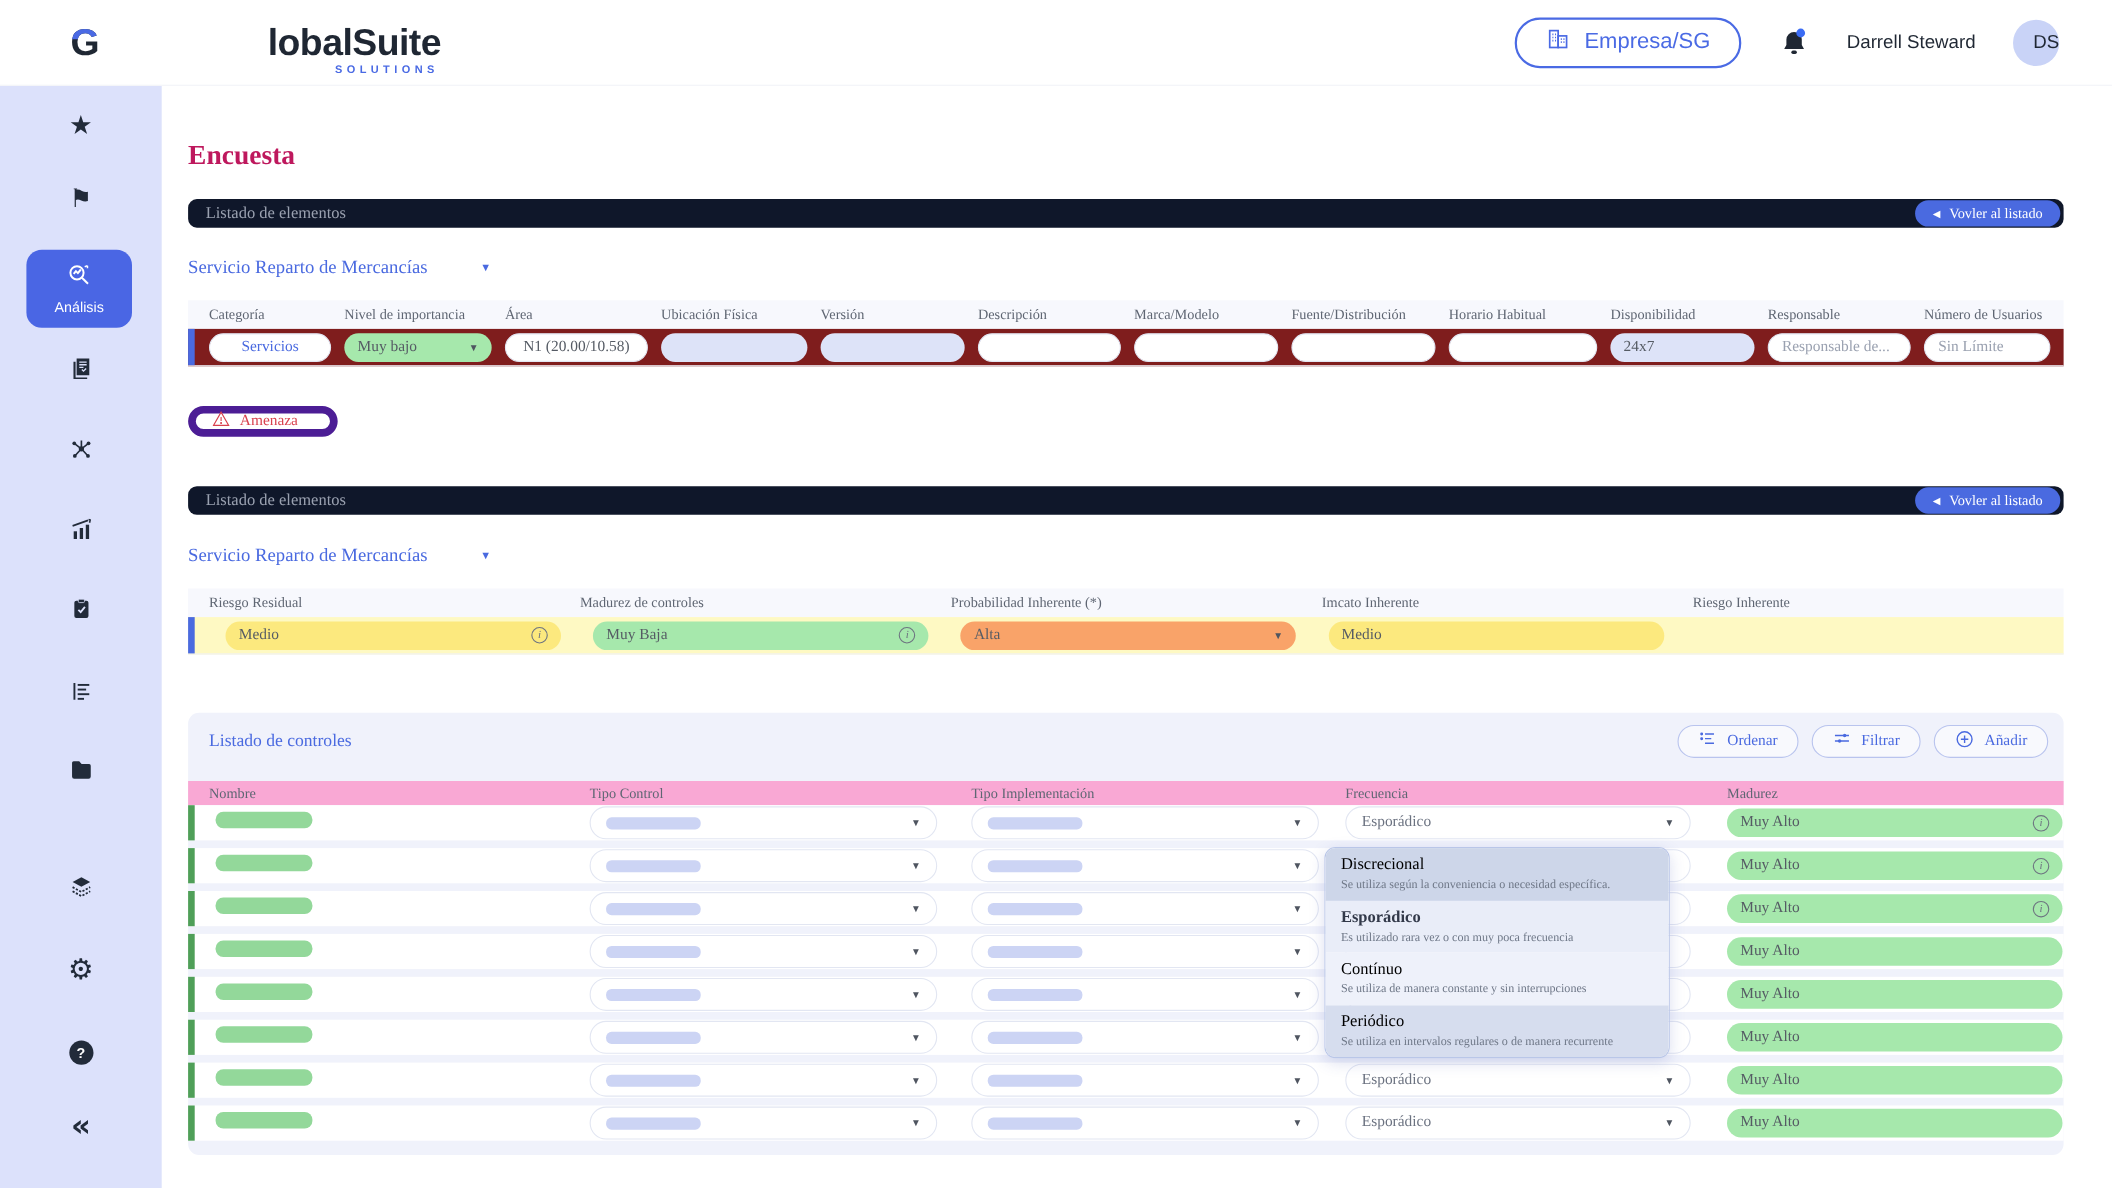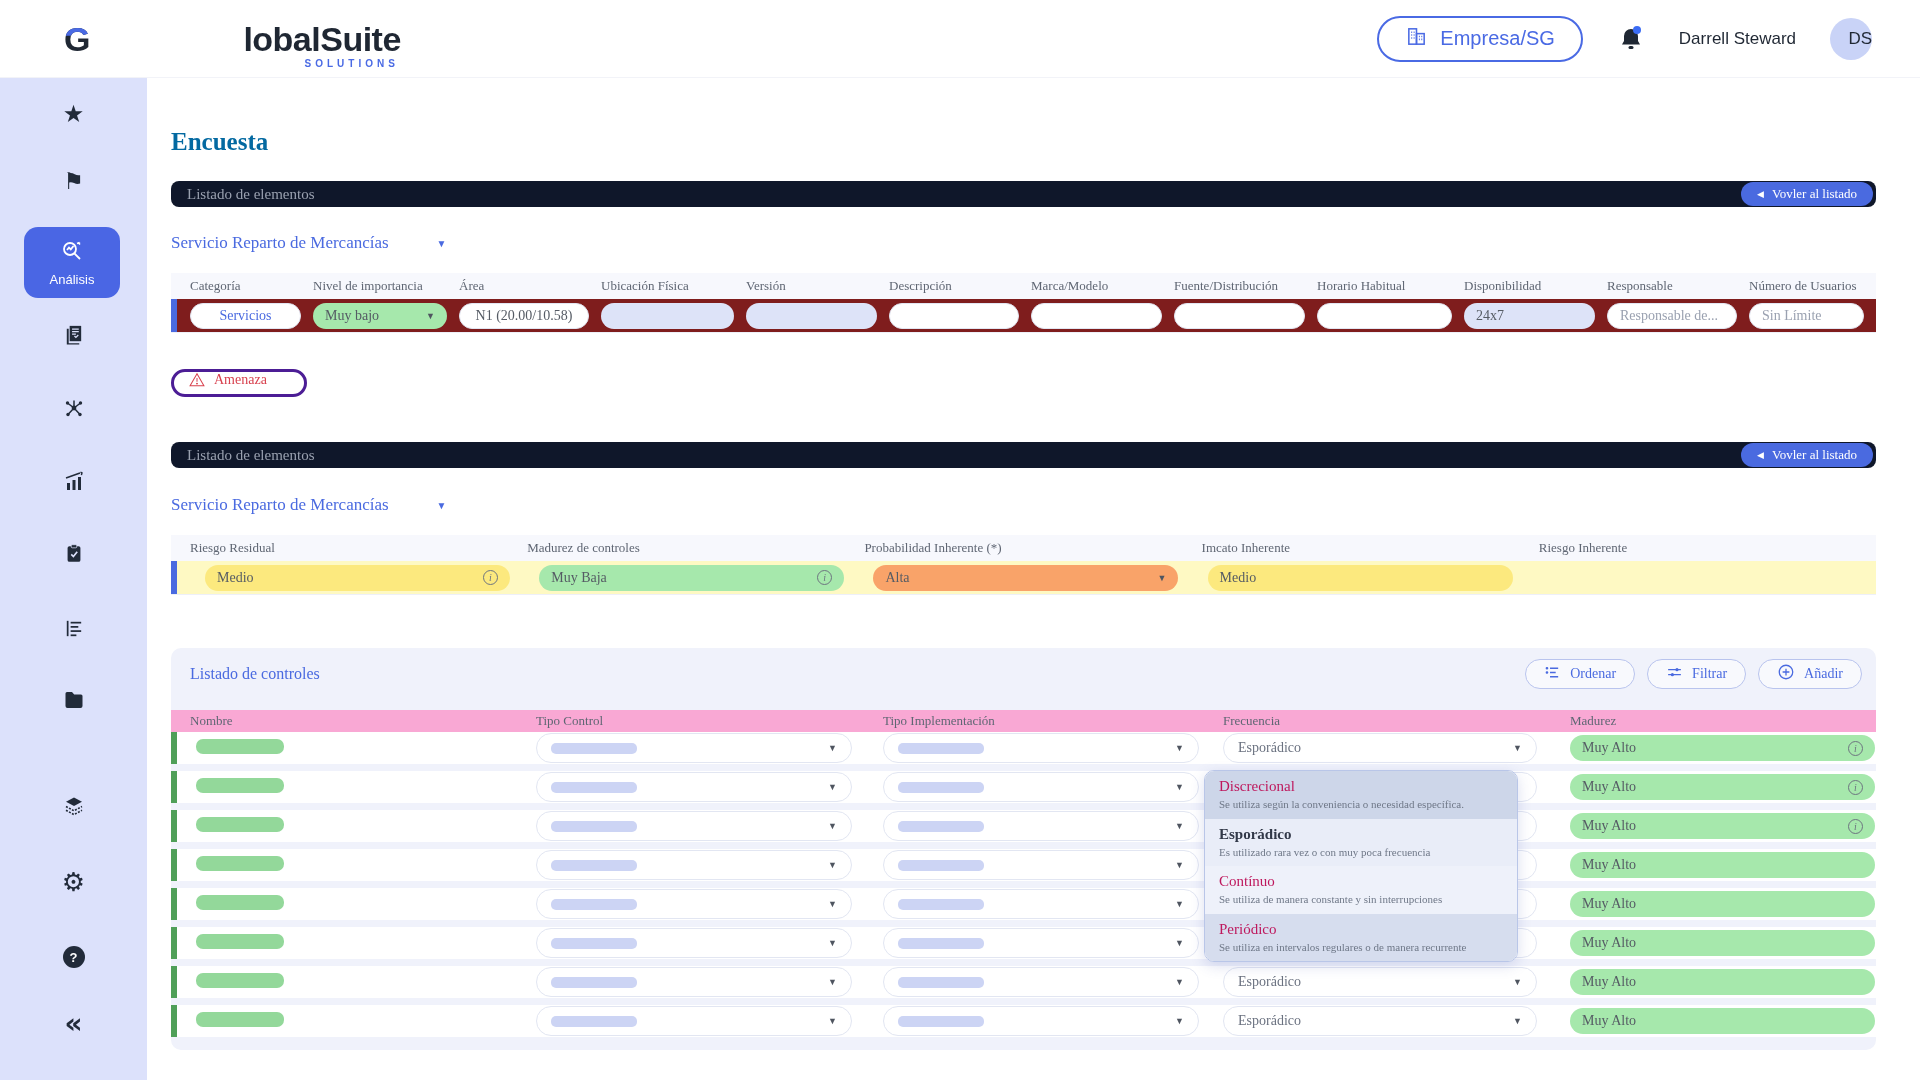--- a/index.html
+++ b/index.html
@@ -30,21 +30,21 @@
   .side-item svg{display:block}
   .glyph-icon{font-family:"DejaVu Sans",sans-serif;color:#222b3a;line-height:1}
   .side-active{position:absolute;left:24px;top:149px;width:96px;height:71px;background:#4a66e4;border-radius:14px;
                display:flex;flex-direction:column;align-items:center;justify-content:center;gap:5px;cursor:pointer}
   .side-active-label{font-family:"Liberation Sans",sans-serif;font-size:13px;color:#fff}
   .help-circle{width:22px;height:22px;border-radius:50%;background:#222b3a;color:#fff;display:flex;align-items:center;
                justify-content:center;font-family:"Liberation Sans",sans-serif;font-size:13px;font-weight:bold}
 
   
   .main{position:absolute;top:78px;left:147px;width:1773px;height:1002px;background:#fff}
-  .page-title{position:absolute;left:24px;top:50px;font-size:25px;font-weight:bold;color:#0369a1}
+  .page-title{position:absolute;left:24px;top:50px;font-size:25px;font-weight:bold;color:#be185d}
 
   .listado-bar{position:absolute;left:24px;width:1705px;height:26px;background:#0f172a;border-radius:8px;
                display:flex;align-items:center}
   .bar-1{top:103px}.bar-2{top:364px}
   .listado-label{margin-left:16px;font-size:15px;color:#9aa1b0}
   .back-btn{margin-left:auto;margin-right:3px;height:24px;background:#4a6ae0;border-radius:12px;color:#fff;
             font-size:13px;display:flex;align-items:center;gap:8px;padding:0 16px;border:none;cursor:pointer;
             font-family:"Liberation Serif",serif}
   .back-tri{font-size:9px;line-height:1}
 
@@ -71,22 +71,22 @@
   .pill.orange{background:#f9a369}
   .pill.center{justify-content:center}
   .pill .caret{margin-left:auto;font-size:9px;color:#4f5560}
   .pill .info{margin-left:auto;width:15px;height:15px;border:1px solid #6d7480;border-radius:50%;
               display:flex;align-items:center;justify-content:center;flex-shrink:0}
   .pill .info::before{content:"i";font-size:10px;font-style:italic;color:#6d7480;font-family:"Liberation Serif",serif}
   .blue-text{color:#4a6ae0}
   .gray-text{color:#9aa1b0}
 
   
-  .amenaza{position:absolute;left:24px;top:291px;width:136px;height:28px;border:3px solid #4c1d95;border-radius:14px;
-           display:flex;gap:9px;padding:0 15px;background:#fff;cursor:pointer}
+  .amenaza{position:absolute;left:24px;top:291px;width:136px;height:28px;border:7px solid #4c1d95;border-radius:14px;
+           display:flex;align-items:center;gap:9px;padding:0 15px;background:#fff;cursor:pointer}
   .amenaza-label{font-size:14px;color:#d8414e}
 
   
   .t2-head{position:absolute;left:24px;top:457px;width:1705px;height:26px;background:#f7f8fd;
            display:grid;grid-template-columns:repeat(5,1fr);align-items:center;padding-left:19px}
   .t2-row{position:absolute;left:24px;top:483px;width:1705px;height:34px;background:#fef9c3;border-bottom:1px solid #eef0f8;
           display:grid;grid-template-columns:repeat(5,1fr);align-items:center;padding-left:34px}
   .t2-row .pill{width:305px;margin-right:0}
 
   
@@ -113,21 +113,21 @@
 
   
   .freq-menu{position:absolute;left:1033px;top:122px;width:314px;height:192px;border:1px solid #b9c6e8;
              border-radius:10px;overflow:hidden;z-index:10;box-shadow:0 4px 14px rgba(60,80,170,0.18);
              display:flex;flex-direction:column}
   .freq-item{flex:1;padding:7px 14px 0 14px;cursor:pointer}
   .fi-0{background:#cdd6e9}
   .fi-1{background:#e9edf8}
   .fi-2{background:#d6ddee}
   .fi-3{background:#eef1fa}
-  .freq-name{font-size:15px;color:#be185d}
+  .freq-name{font-size:15px;color:#000000}
   .freq-name.selected{font-weight:bold;color:#323949}
   .freq-desc{font-size:11px;color:#6f7888;margin-top:3px;white-space:nowrap;overflow:hidden}
 </style>
 </head>
 <body>
 
 <div class="header">
   <div class="logo">
     <div class="logo-main">
       <span class="g-wrap"><span class="g-blue">G</span><span>G</span></span><span style="margin-left:-30px;visibility:hidden">GlobalSuite</span><span style="margin-left:-0px">lobalSuite</span>

